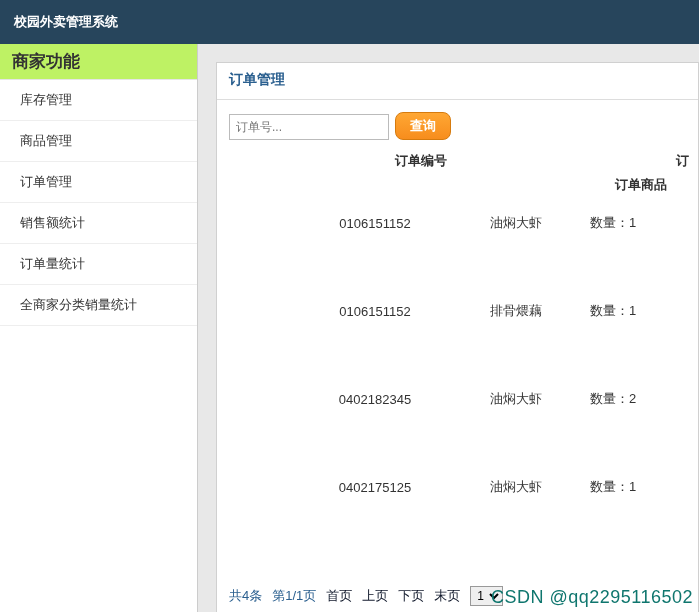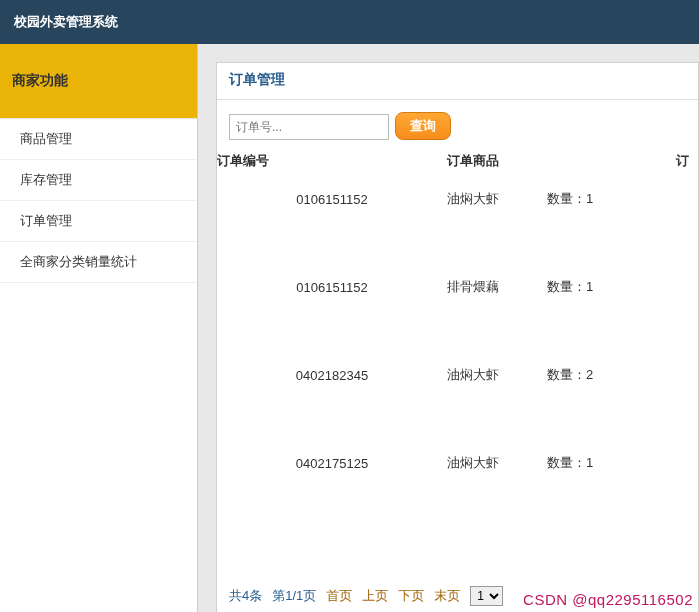--- a/index.html
+++ b/index.html
@@ -3,62 +3,64 @@
   <meta charset="utf-8">
   <style>
     * { margin: 0; padding: 0; box-sizing: border-box; }
     body { font-family: "Microsoft YaHei", Arial, sans-serif; font-size: 13px; color: #333; background: #e8e8e8; width: 699px; height: 612px; overflow: hidden; position: relative; }
     
     .header { background: #27455c; color: #fff; height: 44px; display: flex; align-items: center; padding-left: 14px; font-size: 13px; font-weight: bold; }
     
     .container { display: flex; height: calc(100% - 44px); }
     
     .sidebar { width: 198px; background: #fff; border-right: 1px solid #ccc; }
-    .sidebar-header { padding: 28px 12px; font-weight: bold; font-size: 14px; background: #eab308; border-bottom: 1px solid #e5e5e5; }
+    .sidebar-header { padding: 6px 12px; font-weight: bold; font-size: 17px; background: #bef264; border-bottom: 1px solid #e5e5e5; }
     .sidebar-item { padding: 11px 20px; border-bottom: 1px solid #eee; cursor: pointer; font-size: 13px; }
     .sidebar-item.active { background: #e0e0e0; }
     
     .main { flex: 1; background: #e8e8e8; padding: 18px 0 0 18px; position: relative; }
     .panel { background: #fff; border: 1px solid #d0d0d0; height: 555px; width: 100%; display: flex; flex-direction: column; }
     .panel-title { color: #2a5f8f; font-weight: bold; font-size: 14px; padding: 8px 12px 10px; border-bottom: 1px solid #ddd; }
     
     .search-row { padding: 12px 12px 8px; display: flex; gap: 6px; align-items: flex-end; }
     .search-input { width: 160px; height: 26px; border: 1px solid #bbb; padding: 0 6px; font-size: 12px; color: #999; }
     .search-btn { height: 28px; padding: 0 14px; background: linear-gradient(#ffa733, #f78d1d); border: 1px solid #d67b0e; border-radius: 8px; color: #fff; font-size: 13px; cursor: pointer; font-weight: bold; }
     
     .table-wrap { flex: 1; overflow: hidden; }
     .thead { display: flex; font-weight: bold; padding: 4px 0 8px; }
-    .th1 { width: 230px; text-align: left; }
-    .th2 { width: 220px; text-align: left; }
+    .th1 { width: 230px; text-align: right; }
+    .th2 { width: 220px; text-align: right; margin-top: 24px; }
     .th3 { flex: 1; text-align: center; }
     
     .trow { display: flex; padding: 12px 0; min-height: 88px; align-items: flex-start; }
-    .td1 { width: 230px; text-align: center; padding-top: 2px; }
+    .td1 { width: 230px; text-align: center; padding-top: 2px; margin-left: 43px; }
     .td2 { width: 100px; padding-left: 0; }
     .td3 { width: 100px; }
     
     .pager { padding: 10px 12px; border-top: 0; color: #2a5f8f; display: flex; align-items: center; gap: 10px; font-size: 13px; }
-    .pager a { color: #a16207; text-decoration: none; cursor: pointer; }
+    .pager a { color: #0f172a; text-decoration: none; cursor: pointer; }
     .pager select { border: 1px solid #999; padding: 1px 2px; font-size: 12px; }
     
-    .watermark { position: absolute; right: 6px; bottom: 4px; color: #be185d; font-size: 15px; font-family: Arial, sans-serif; letter-spacing: 0.5px; pointer-events: none; }
+    .watermark { position: absolute; right: 6px; bottom: 4px; color: #0f766e; font-size: 18px; font-family: Arial, sans-serif; letter-spacing: 0.5px; pointer-events: none; }
   </style>
 </head>
 <body>
 
 <div class="header">
   <span>校园外卖管理系统</span>
 </div>
 
 <div class="container">
   <div class="sidebar">
     <div class="sidebar-header">商家功能</div>
+    <div class="sidebar-item"><span>库存管理</span></div>
     <div class="sidebar-item"><span>商品管理</span></div>
-    <div class="sidebar-item"><span>库存管理</span></div>
     <div class="sidebar-item"><span>订单管理</span></div>
+    <div class="sidebar-item"><span>销售额统计</span></div>
+    <div class="sidebar-item"><span>订单量统计</span></div>
     <div class="sidebar-item"><span>全商家分类销量统计</span></div>
   </div>
 
   <div class="main">
     <div class="panel">
       <div class="panel-title">订单管理</div>
 
       <div class="search-row">
         <input class="search-input" placeholder="订单号..." style="">
         <button class="search-btn">查询</button>

